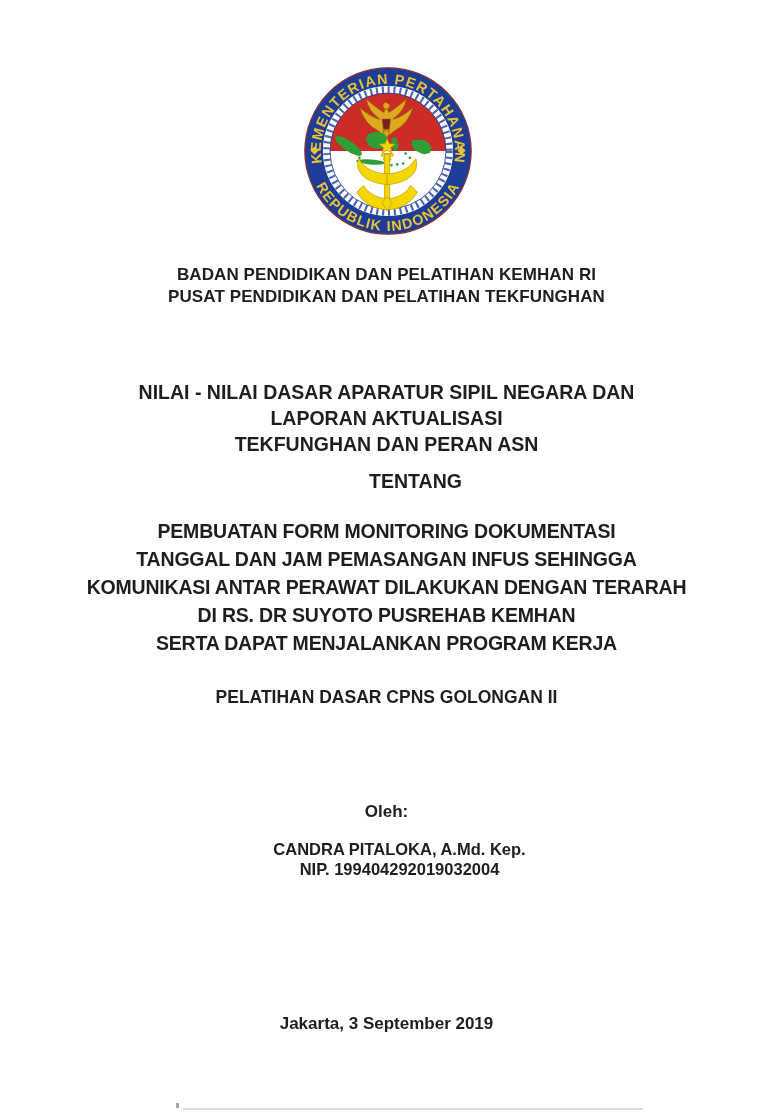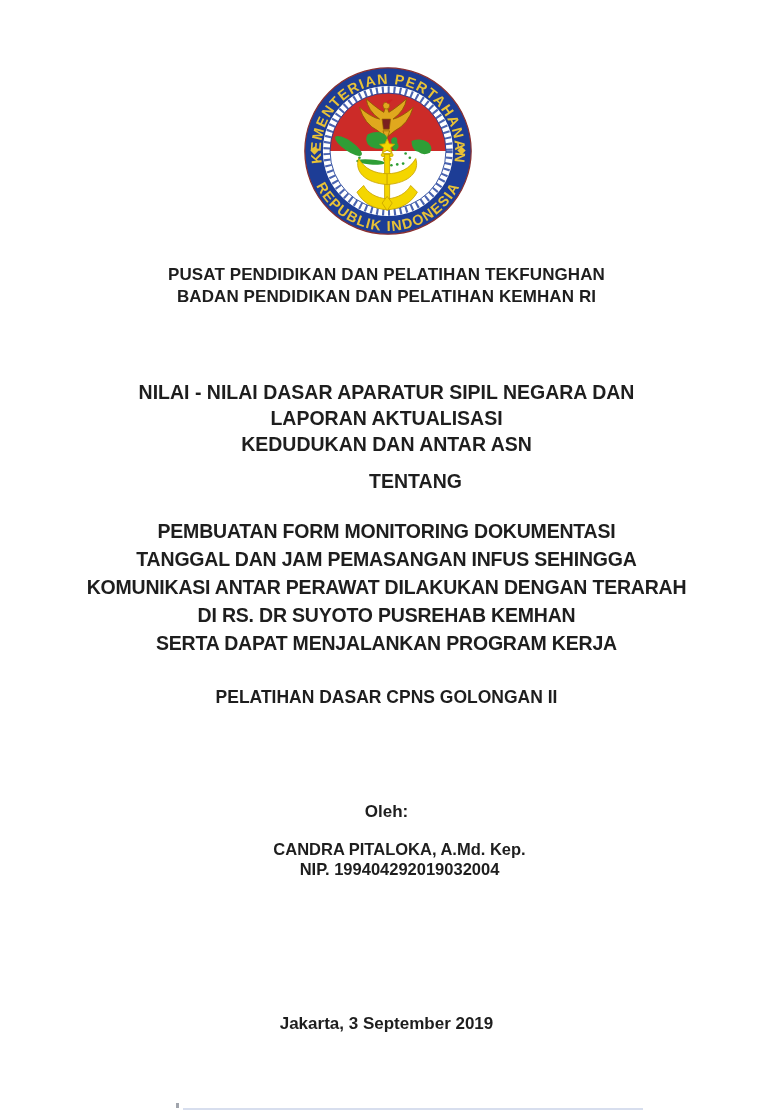--- a/index.html
+++ b/index.html
@@ -88,28 +88,28 @@
       <text class="ring-text" text-anchor="middle" fill="#e8c237">
         <textPath href="#arcBottom" startOffset="50%">REPUBLIK INDONESIA</textPath>
       </text>
 
       <rect x="9" y="96" width="7" height="7" transform="rotate(45 12.5 99.5)" fill="#e8c237"></rect>
       <rect x="184" y="96" width="7" height="7" transform="rotate(45 187.5 99.5)" fill="#e8c237"></rect>
     </svg>
   </div>
 
   <div class="txt header-block">
+    <div>BADAN PENDIDIKAN DAN PELATIHAN KEMHAN RI</div>
     <div>PUSAT PENDIDIKAN DAN PELATIHAN TEKFUNGHAN</div>
-    <div>BADAN PENDIDIKAN DAN PELATIHAN KEMHAN RI</div>
   </div>
 
   <div class="txt title-block">
     <div>NILAI - NILAI DASAR APARATUR SIPIL NEGARA DAN</div>
     <div>LAPORAN AKTUALISASI</div>
-    <div>KEDUDUKAN DAN ANTAR ASN</div>
+    <div>TEKFUNGHAN DAN PERAN ASN</div>
   </div>
 
   <div class="txt tentang-block">TENTANG</div>
 
   <div class="txt subject-block">
     <div>PEMBUATAN FORM MONITORING DOKUMENTASI</div>
     <div>TANGGAL DAN JAM PEMASANGAN INFUS SEHINGGA</div>
     <div>KOMUNIKASI ANTAR PERAWAT DILAKUKAN DENGAN TERARAH</div>
     <div>DI RS. DR SUYOTO PUSREHAB KEMHAN</div>
     <div>SERTA DAPAT MENJALANKAN PROGRAM KERJA</div>

